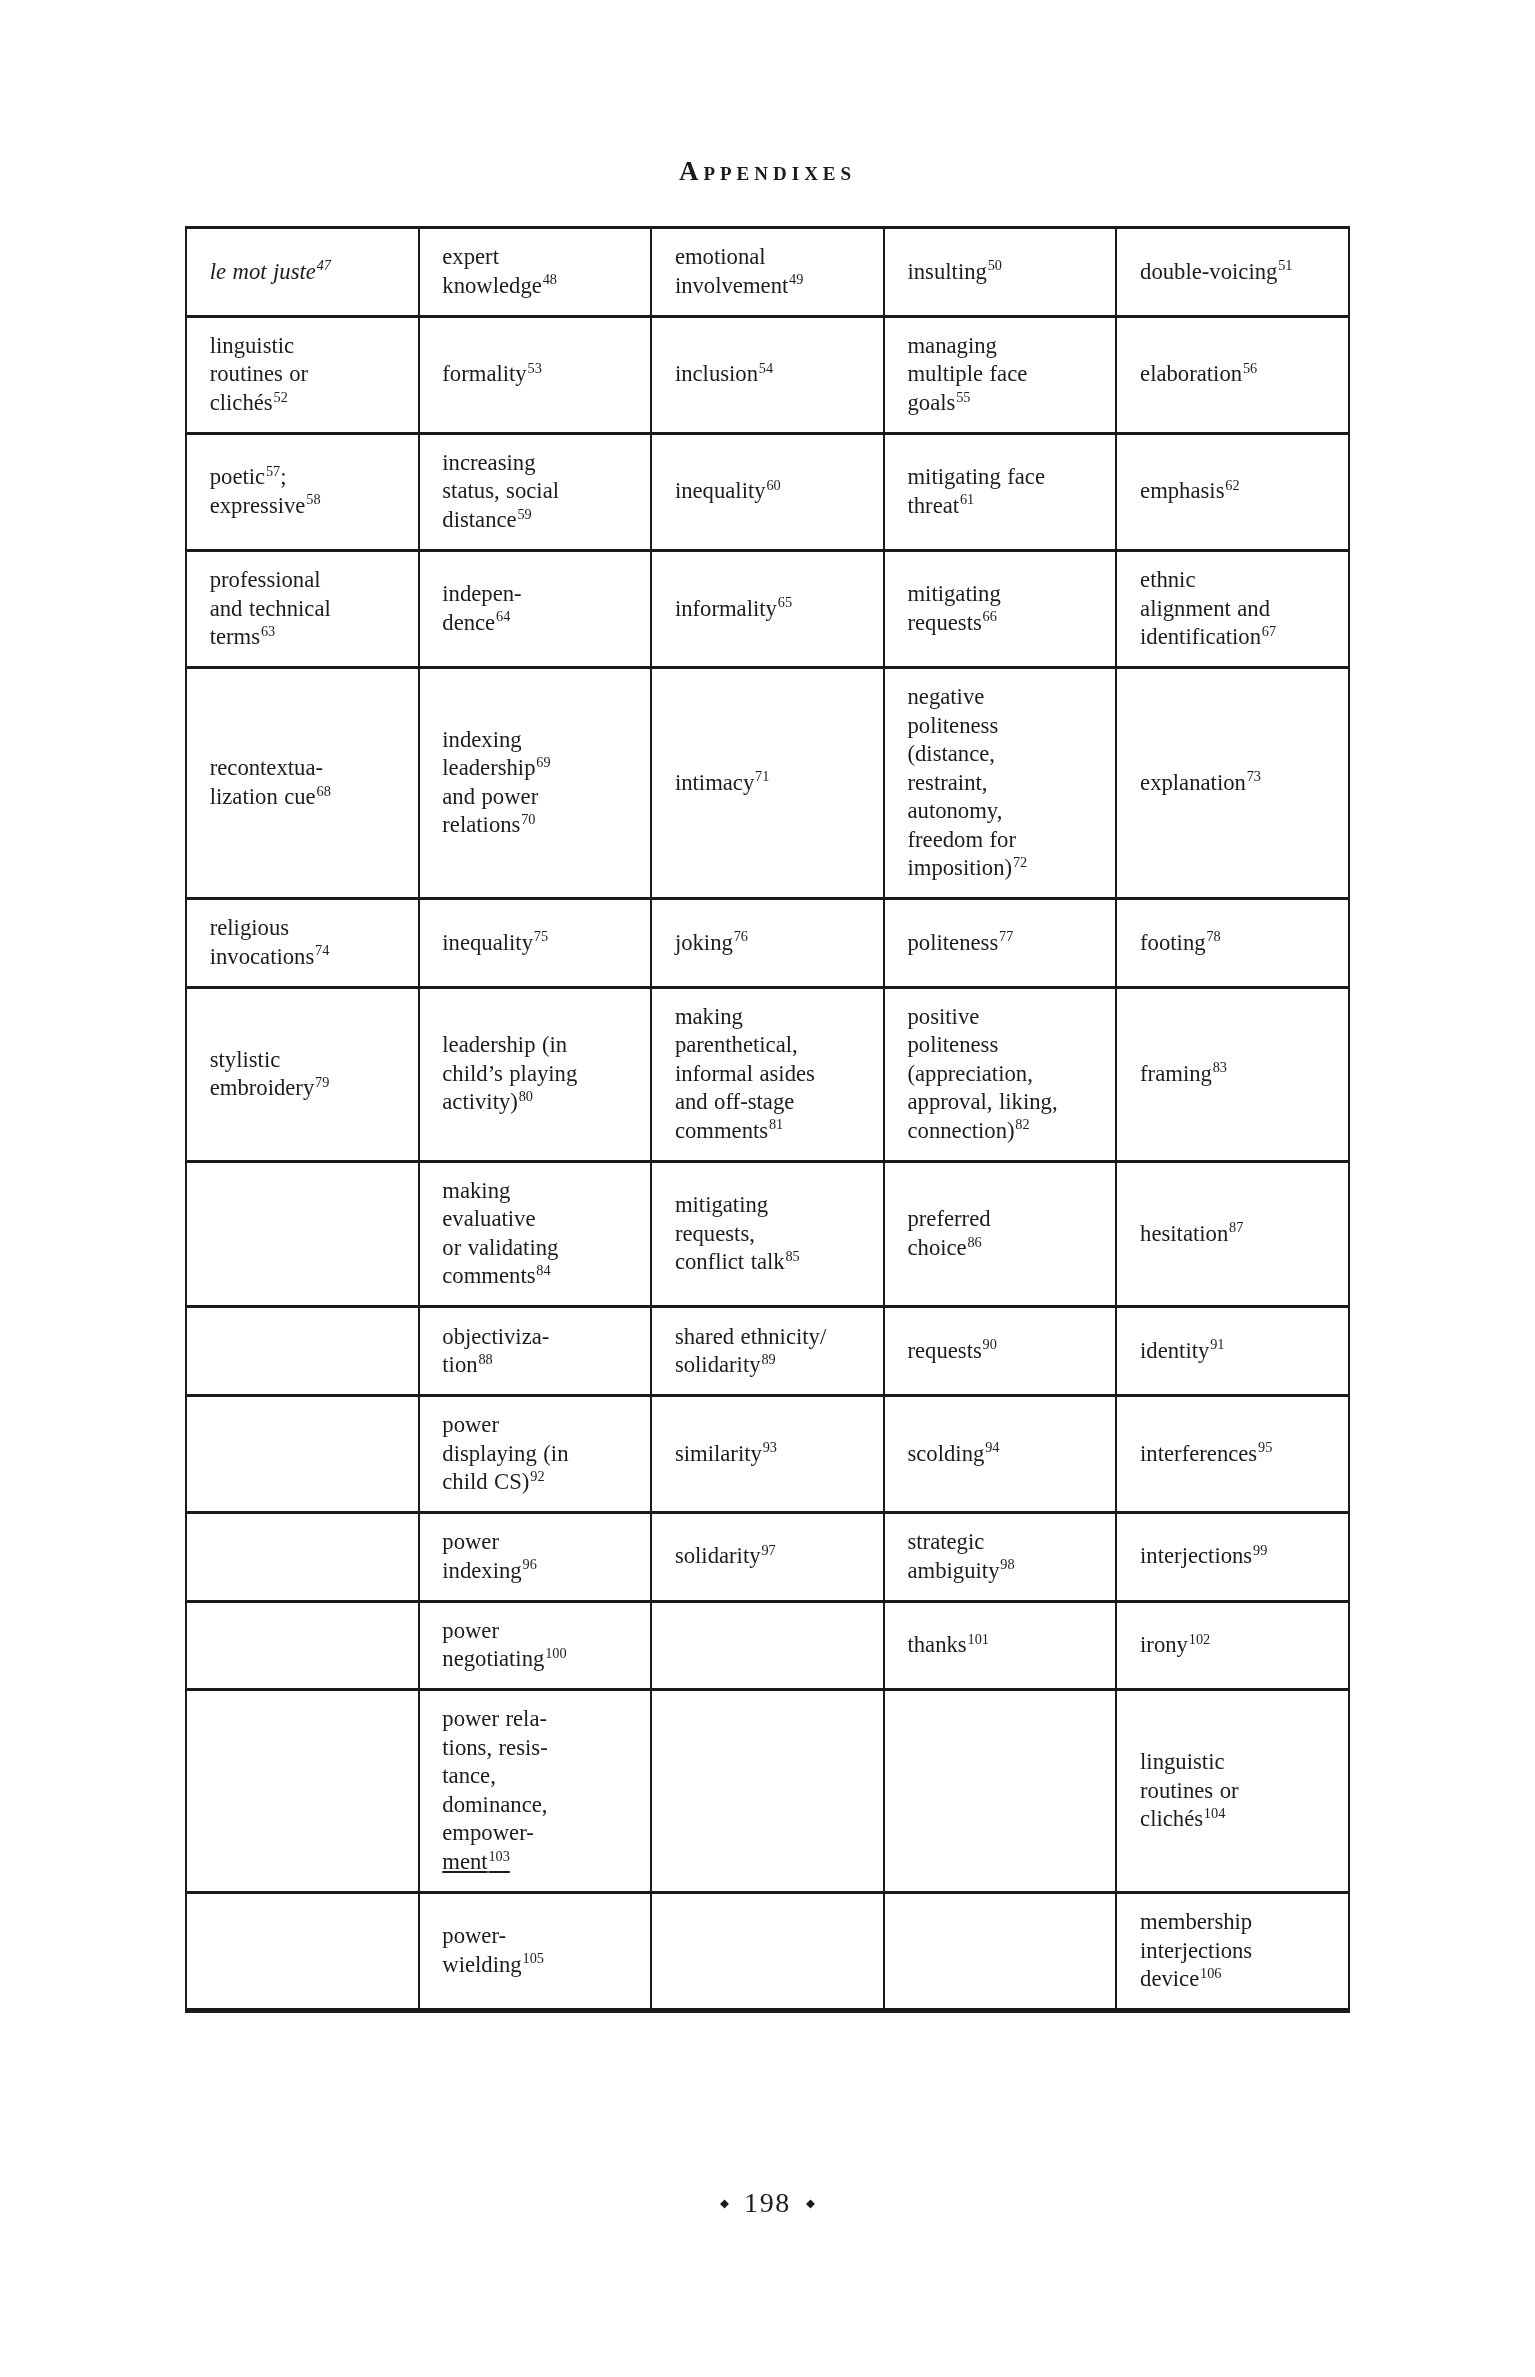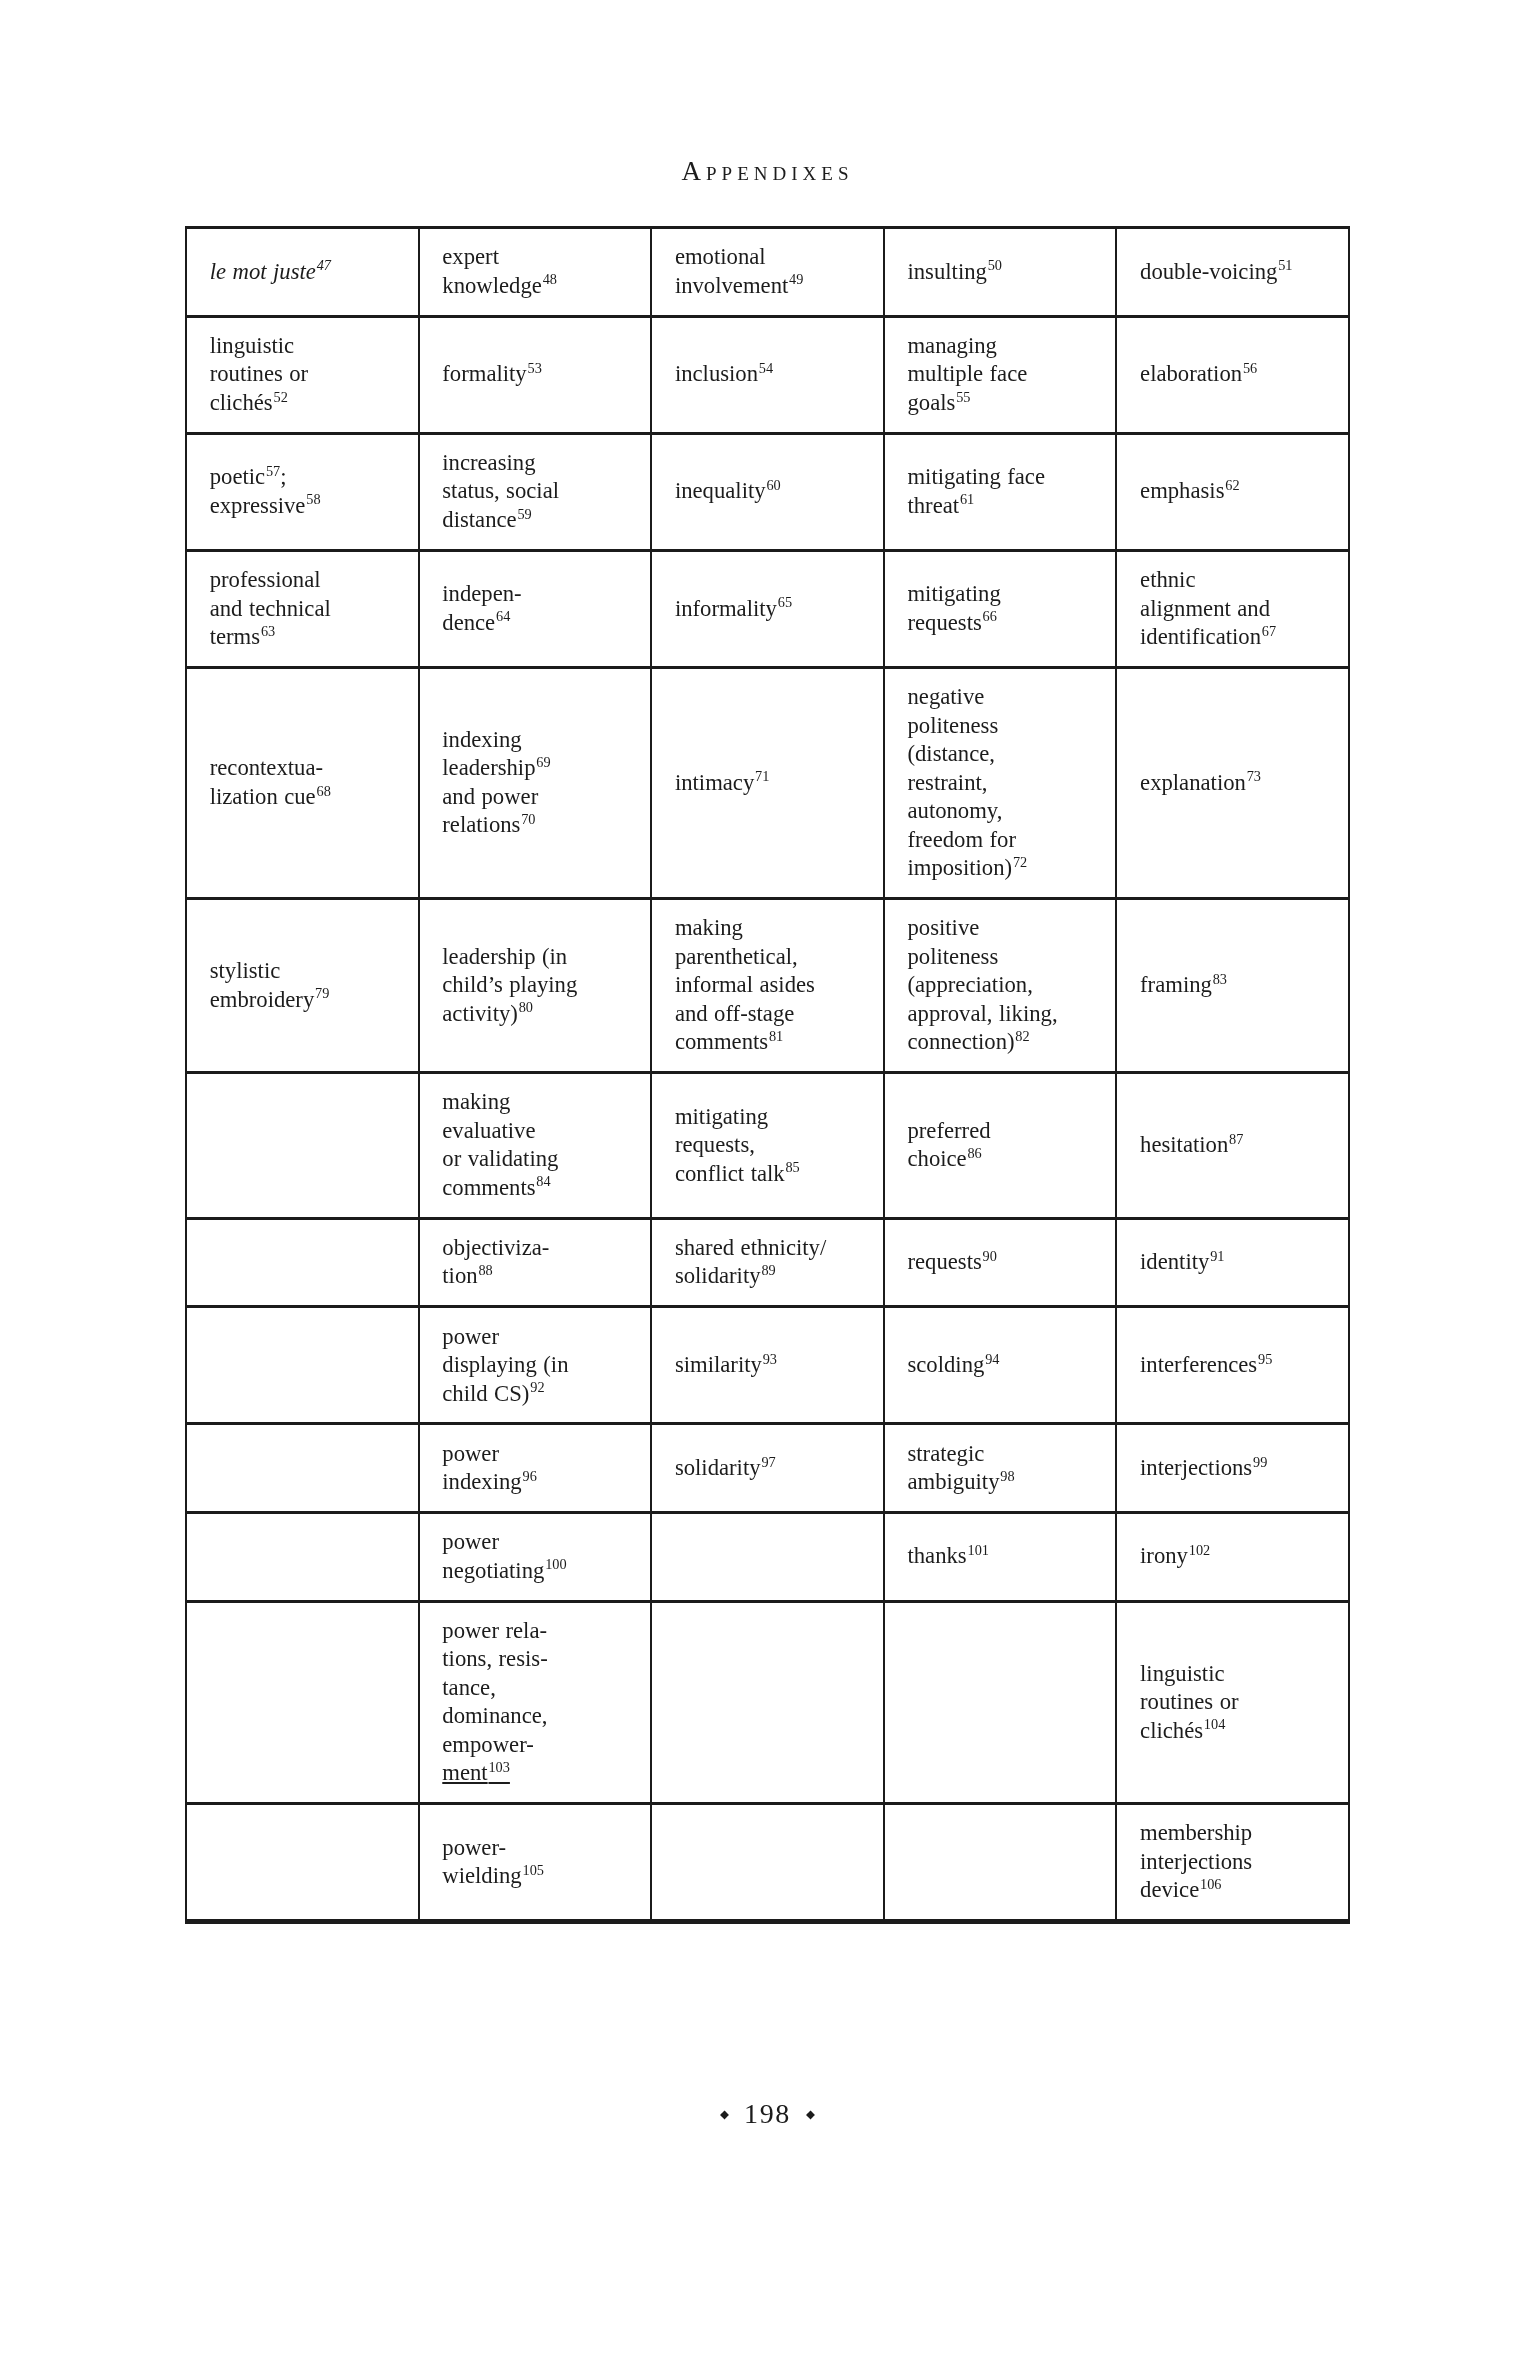--- a/index.html
+++ b/index.html
@@ -14,21 +14,21 @@
     background: #ffffff;
     color: #1c1c1c;
     font-family: "Liberation Serif", serif;
     overflow: hidden;
   }
   .heading {
     margin: 0;
     padding-top: 156px;
     text-align: center;
     font-size: 27px;
-    font-weight: normal;
+    font-weight: bold;
     font-variant: small-caps;
     letter-spacing: 5px;
     color: #1c1c1c;
   }
   table.terms {
     border-collapse: collapse;
     table-layout: fixed;
     width: 1165px;
     margin: 39px auto 0 auto;
     border: 2.5px solid #1b1b1b;
@@ -111,20 +111,27 @@
           <td><span>ethnic</span><br><span>alignment and</span><br><span>identification<sup>67</sup></span></td>
         </tr>
         <tr>
           <td><span>recontextua-</span><br><span>lization cue<sup>68</sup></span></td>
           <td><span>indexing</span><br><span>leadership<sup>69</sup></span><br><span>and power</span><br><span>relations<sup>70</sup></span></td>
           <td><span>intimacy<sup>71</sup></span></td>
           <td><span>negative</span><br><span>politeness</span><br><span>(distance,</span><br><span>restraint,</span><br><span>autonomy,</span><br><span>freedom for</span><br><span>imposition)<sup>72</sup></span></td>
           <td><span>explanation<sup>73</sup></span></td>
         </tr>
         <tr>
+          <td><span>religious</span><br><span>invocations<sup>74</sup></span></td>
+          <td><span>inequality<sup>75</sup></span></td>
+          <td><span>joking<sup>76</sup></span></td>
+          <td><span>politeness<sup>77</sup></span></td>
+          <td><span>footing<sup>78</sup></span></td>
+        </tr>
+        <tr>
           <td><span>stylistic</span><br><span>embroidery<sup>79</sup></span></td>
           <td><span>leadership (in</span><br><span>child’s playing</span><br><span>activity)<sup>80</sup></span></td>
           <td><span>making</span><br><span>parenthetical,</span><br><span>informal asides</span><br><span>and off-stage</span><br><span>comments<sup>81</sup></span></td>
           <td><span>positive</span><br><span>politeness</span><br><span>(appreciation,</span><br><span>approval, liking,</span><br><span>connection)<sup>82</sup></span></td>
           <td><span>framing<sup>83</sup></span></td>
         </tr>
         <tr>
           <td></td>
           <td><span>making</span><br><span>evaluative</span><br><span>or validating</span><br><span>comments<sup>84</sup></span></td>
           <td><span>mitigating</span><br><span>requests,</span><br><span>conflict talk<sup>85</sup></span></td>

